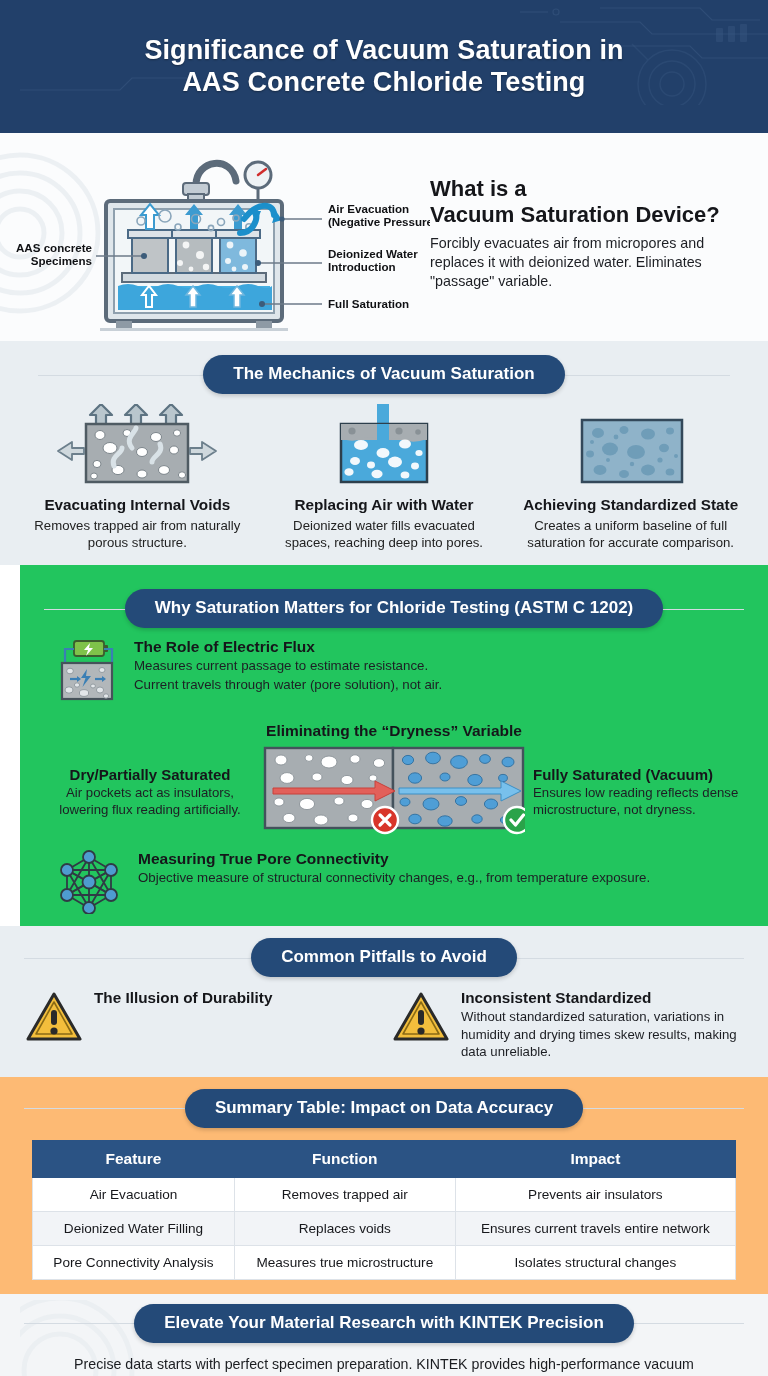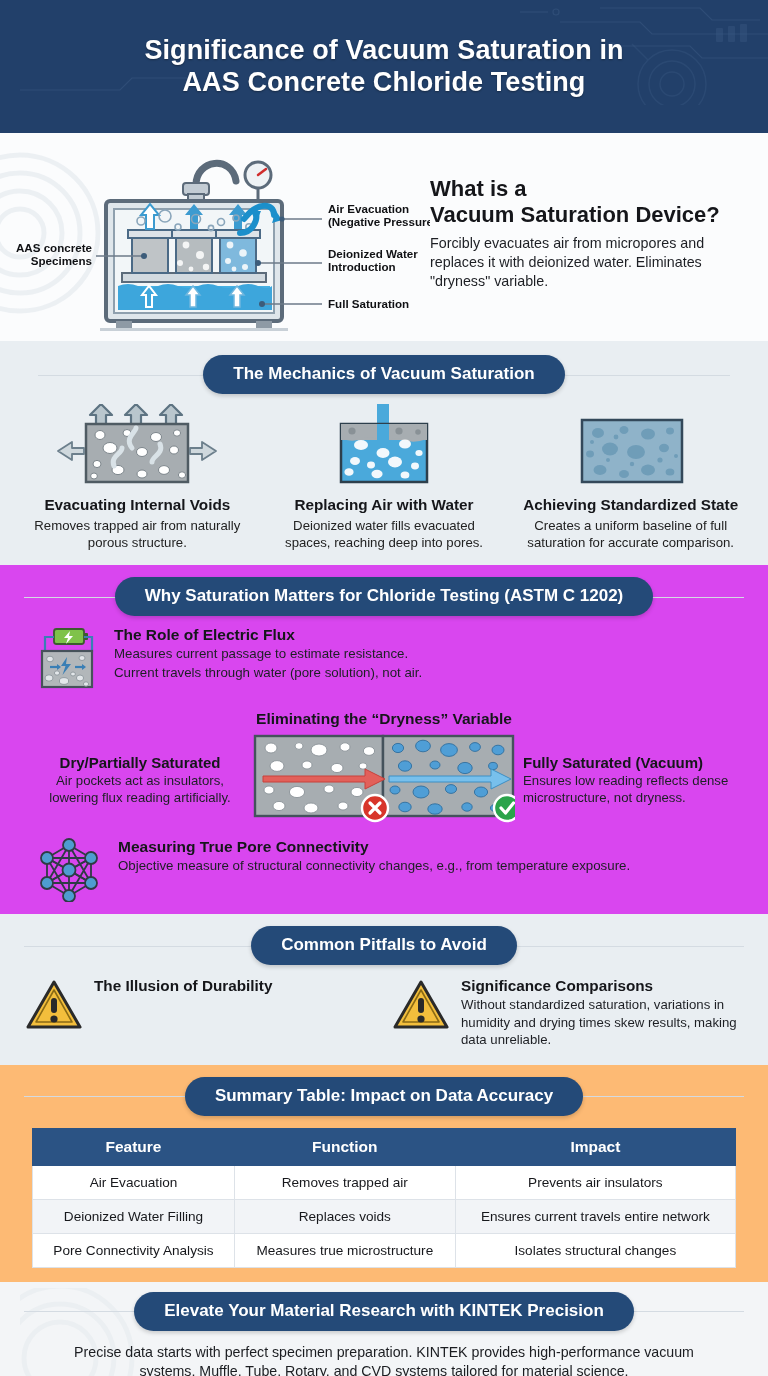--- a/index.html
+++ b/index.html
@@ -62,21 +62,21 @@
 
   
   .mech { padding: 14px 14px 14px; }
   .mech-row { display:flex; margin-top:10px; }
   .mech-col { flex:1; text-align:center; padding:0 8px; }
   .mech-col .art { height:82px; display:flex; align-items:flex-end; justify-content:center; }
   .mech-col h3 { margin-top:10px; font-size:15.3px; font-weight:bold; color:#15161a; }
   .mech-col p { margin-top:3px; font-size:13.2px; color:#222; line-height:1.3; }
 
   
-  .why { background:#d946ef; padding: 12px 0 8px; }
+  .why { background:#22c55e; padding: 24px 0 8px; margin-left: 20px; }
   .why-row { display:flex; align-items:flex-start; padding: 10px 22px 0 34px; }
   .why-row .ico { flex:0 0 auto; margin-right:14px; }
   .why-row h3 { font-size:15.5px; font-weight:bold; color:#15161a; }
   .why-row p { font-size:13.3px; color:#1d1f24; line-height:1.34; margin-top:1px; }
 
   .dry-title { text-align:center; font-size:15.5px; font-weight:bold; color:#15161a; margin-top:14px; }
   .dry-row { display:flex; align-items:center; justify-content:center; padding: 4px 20px 0; }
   .dry-side { width: 218px; }
   .dry-side.l { text-align:center; padding-right:8px; }
   .dry-side.r { text-align:left; padding-left:8px; }
@@ -250,21 +250,21 @@
         <text x="328" y="130" font-family="Liberation Sans, sans-serif" font-size="11.6" font-weight="bold" fill="#101114">Introduction</text>
         <text x="328" y="167" font-family="Liberation Sans, sans-serif" font-size="11.6" font-weight="bold" fill="#101114">Full Saturation</text>
       </svg>
     </div>
 
     <div class="device-right">
       <h2>
         <span>What is a</span><br>
         <span>Vacuum Saturation Device?</span>
       </h2>
-      <p>Forcibly evacuates air from micropores and replaces it with deionized water. Eliminates "dryness" variable.</p>
+      <p>Forcibly evacuates air from micropores and replaces it with deionized water. Eliminates "passage" variable.</p>
     </div>
   </div>
 
   <div class="band-tint mech">
     <div class="pill-wrap">
       <div class="pill">The Mechanics of Vacuum Saturation</div>
     </div>
 
     <div class="mech-row">
 
@@ -525,21 +525,21 @@
       <div class="pit">
         <div class="ico">
           <svg width="56" height="52" viewBox="0 0 56 52">
             <path d="M28 3 L54 48 H2 Z" fill="#f3be3c" stroke="#2a2a2a" stroke-width="3" stroke-linejoin="round"></path>
             <path d="M28 11 L46 43 H10 Z" fill="none" stroke="#8a6a14" stroke-width="1.6" stroke-linejoin="round"></path>
             <rect x="25" y="19" width="6" height="15" rx="3" fill="#2a2a2a"></rect>
             <circle cx="28" cy="40" r="3.6" fill="#2a2a2a"></circle>
           </svg>
         </div>
         <div>
-          <h3>Significance Comparisons</h3>
+          <h3>Inconsistent Standardized</h3>
           <p>Without standardized saturation, variations in humidity and drying times skew results, making data unreliable.</p>
         </div>
       </div>
     </div>
   </div>
 
   <div class="tbl-sec">
     <div class="pill-wrap">
       <div class="pill">Summary Table: Impact on Data Accuracy</div>
     </div>

